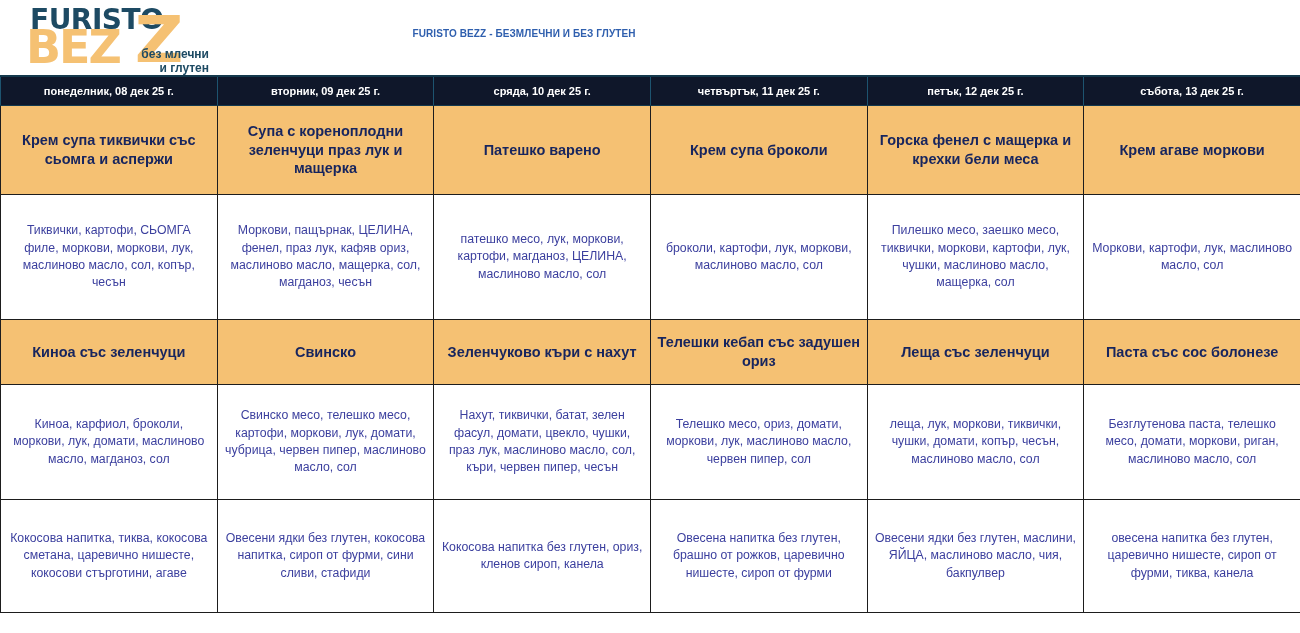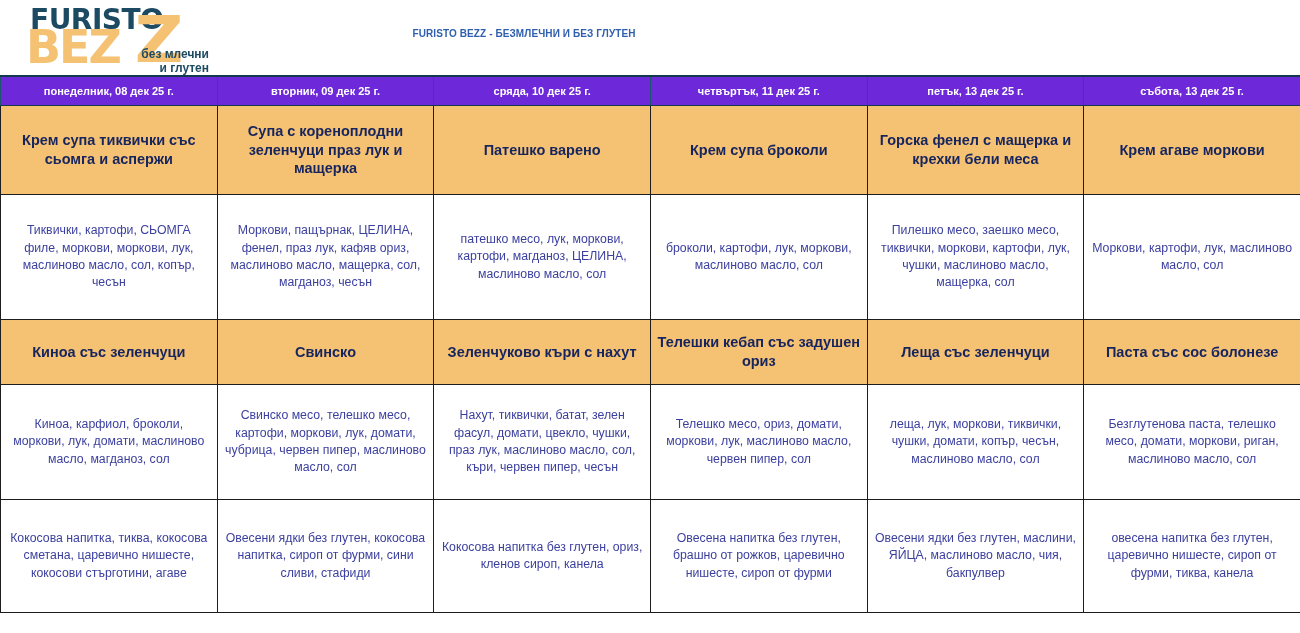--- a/index.html
+++ b/index.html
@@ -88,21 +88,21 @@
 
   
   table.menu {
     border-collapse: collapse;
     table-layout: fixed;
     width: 1300px;
   }
   table.menu col { width: 216.66px; }
 
   thead th.daycell {
-    background: #6d28d9;
+    background: #0f172a;
     color: #ffffff;
     font-size: 11px;
     font-weight: bold;
     height: 28px;
     text-align: center;
     border-left: 1px solid #1d5470;
     border-right: 1px solid #1d5470;
     border-top: 2px solid #14394d;
     border-bottom: 1px solid #14394d;
     padding: 0 4px;
@@ -162,21 +162,21 @@
       <col>
       <col>
       <col>
   </colgroup>
   <thead>
     <tr>
       <th class="daycell">понеделник, 08 дек 25 г.</th>
       <th class="daycell">вторник, 09 дек 25 г.</th>
       <th class="daycell">сряда, 10 дек 25 г.</th>
       <th class="daycell">четвъртък, 11 дек 25 г.</th>
-      <th class="daycell">петък, 13 дек 25 г.</th>
+      <th class="daycell">петък, 12 дек 25 г.</th>
       <th class="daycell">събота, 13 дек 25 г.</th>
     </tr>
   </thead>
   <tbody>
     <tr class="r-soup-dish">
       <td class="dish">Крем супа тиквички със сьомга и аспержи</td>
       <td class="dish">Супа с кореноплодни зеленчуци праз лук и мащерка</td>
       <td class="dish">Патешко варено</td>
       <td class="dish">Крем супа броколи</td>
       <td class="dish">Горска фенел с мащерка и крехки бели меса</td>

